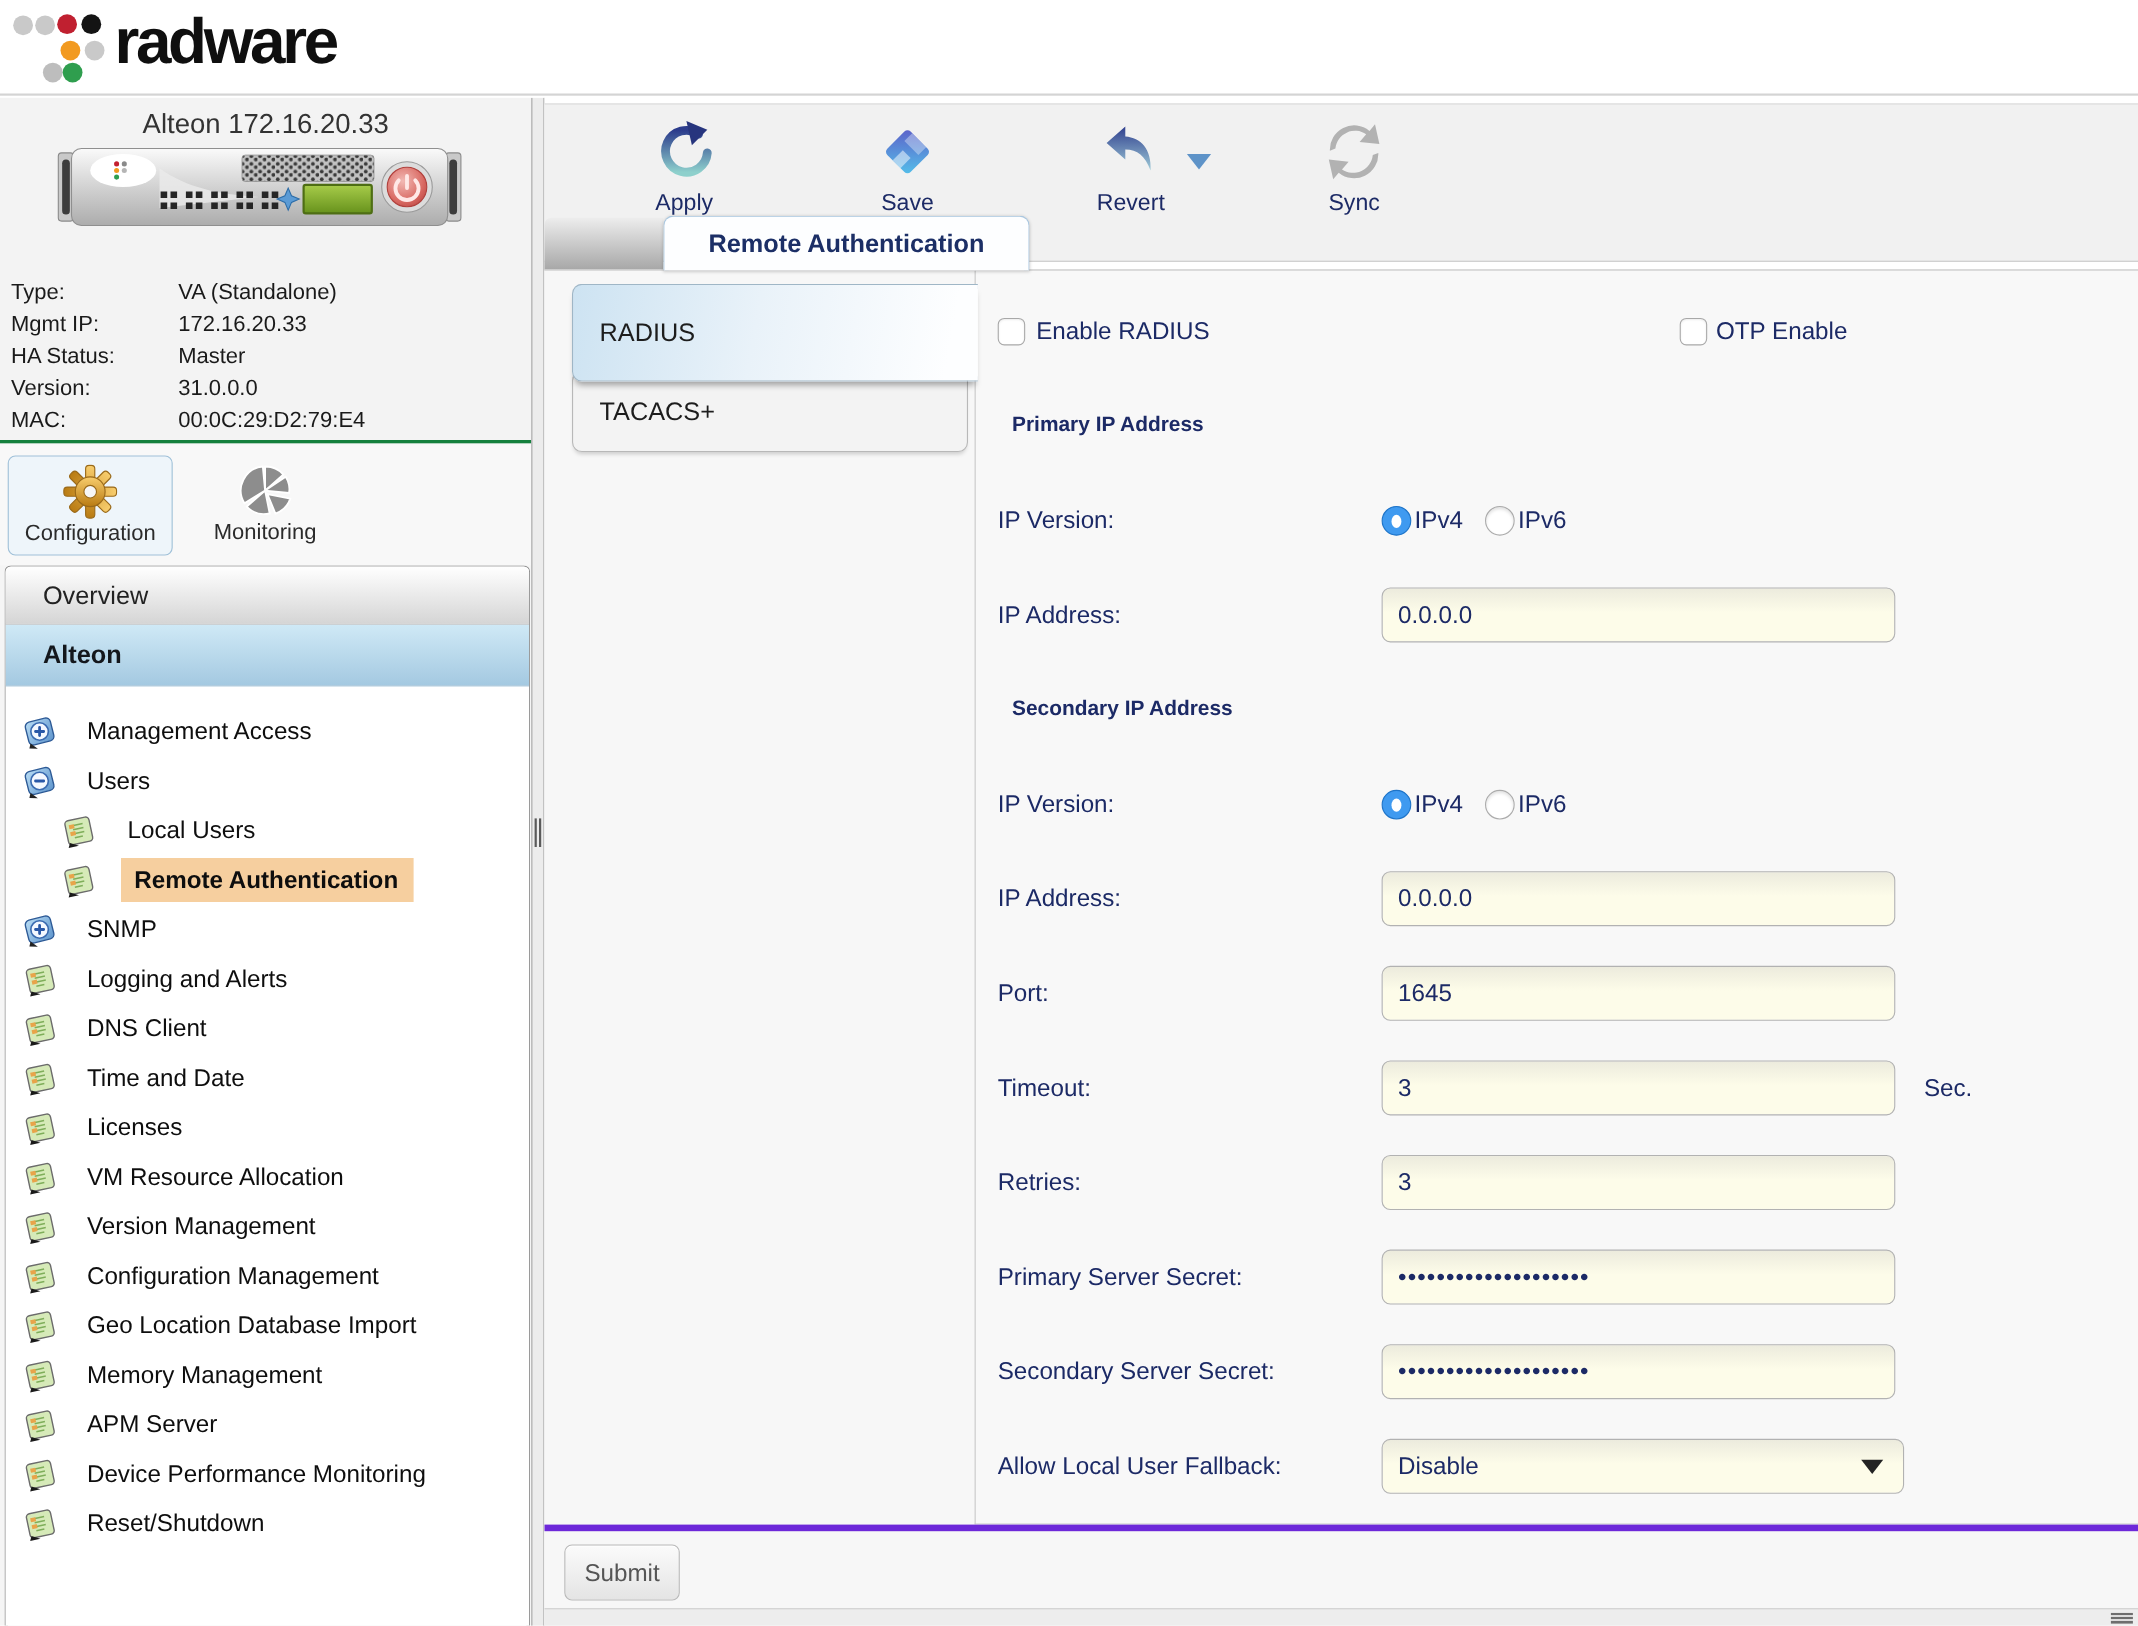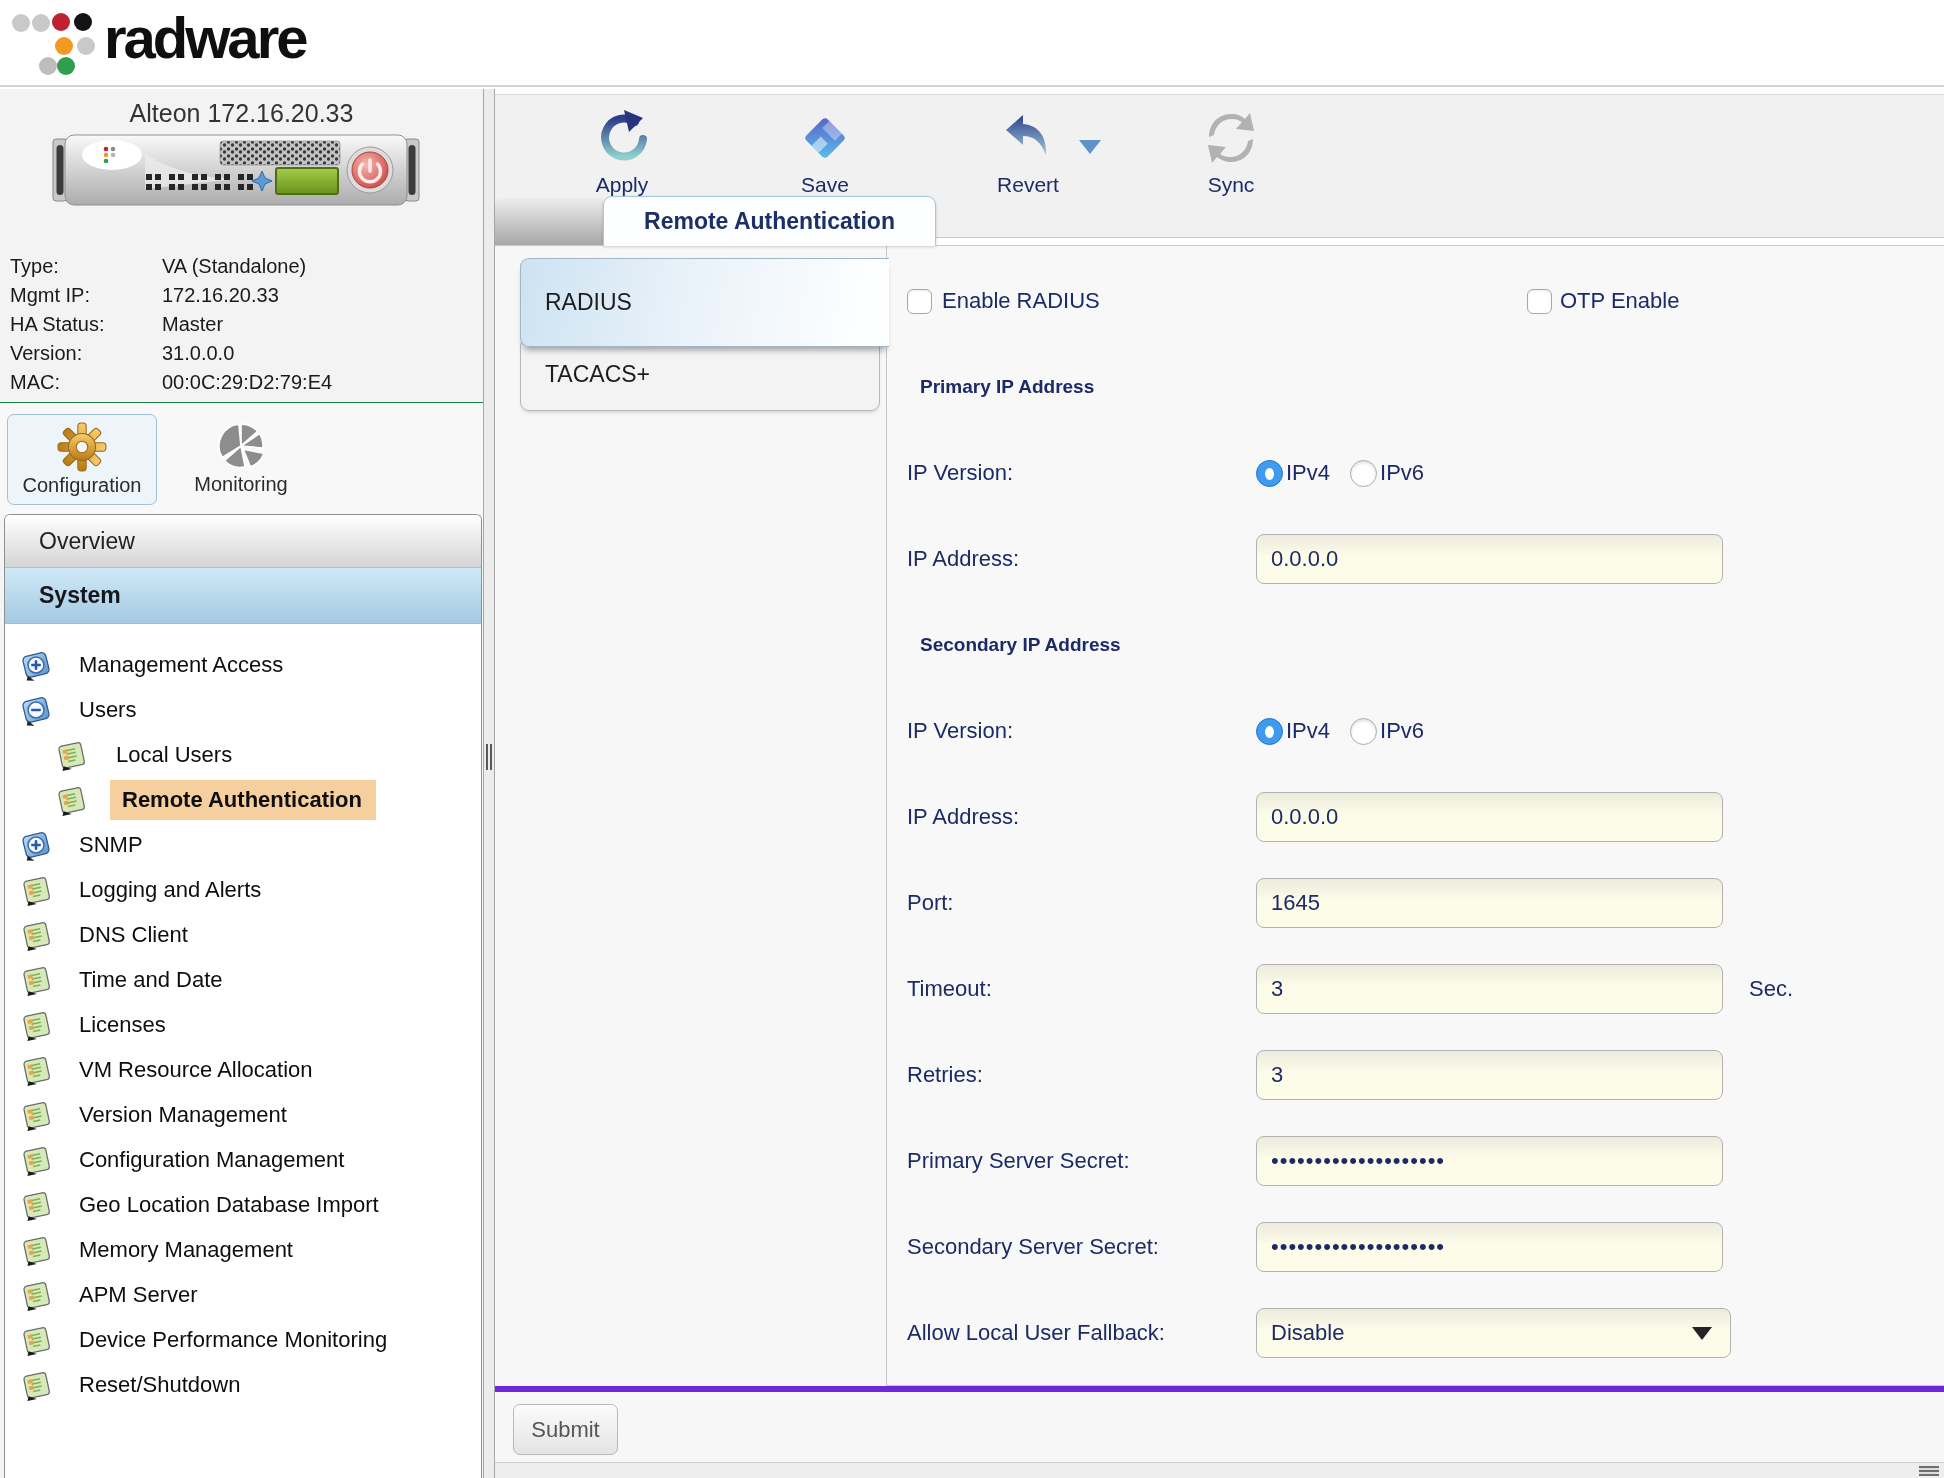--- a/index.html
+++ b/index.html
@@ -7,21 +7,21 @@
   body { position:relative; background:#ffffff; font-family:"Liberation Sans","DejaVu Sans",sans-serif; color:#111; }
 
   
   .header { position:absolute; top:0; left:0; width:100%; height:87px; background:#ffffff; border-bottom:2px solid #d4d4d4; z-index:10; }
   .logo { position:absolute; left:8px; top:4px; width:400px; height:80px; }
   .logo-dot { position:absolute; width:18px; height:18px; border-radius:50%; }
   .logo-text { position:absolute; left:96px; top:0px; font-size:58px; font-weight:bold; letter-spacing:-3px; color:#0f0f0f; }
 
   
   .sidebar { position:absolute; top:89px; left:0; width:483px; bottom:0; background:#f5f5f5; }
-  .dev-panel { position:absolute; top:0; left:0; width:100%; height:314px; background:#f3f3f3; border-bottom:1px solid #15803d; }
+  .dev-panel { position:absolute; top:0; left:0; width:100%; height:314px; background:#f3f3f3; border-bottom:3px solid #15803d; }
   .dev-title { position:absolute; top:10px; left:0; width:100%; text-align:center; font-size:25px; color:#333; }
   .appliance { position:absolute; left:50px; top:44px; }
   .dev-info { position:absolute; top:163px; left:0; width:100%; }
   .inforow { display:flex; height:29px; align-items:center; font-size:20px; color:#1a1a1a; }
   .inforow .ilabel { width:162px; padding-left:10px; }
 
   .mode-tabs { position:absolute; top:315px; left:0; width:100%; height:110px; background:#f8f8f8; }
   .cfg-box { position:absolute; left:7px; top:10px; width:150px; height:91px; border:1px solid #9fc0d8; border-radius:7px; background:#eef5fa; text-align:center; cursor:pointer; }
   .mon-box { position:absolute; left:180px; top:10px; width:122px; height:91px; text-align:center; cursor:pointer; }
   .mode-icon { margin-top:5px; height:54px; display:flex; align-items:center; justify-content:center; }
@@ -260,21 +260,21 @@
       </div>
       <div class="mode-label">Monitoring</div>
     </div>
   </div>
 
   <div class="tree">
     <div class="tree-hdr1">
       <span>Overview</span>
     </div>
     <div class="tree-hdr2">
-      <span>System</span>
+      <span>Alteon</span>
     </div>
     <div class="tree-items">
       <div class="titem">
         <svg class="ticon" viewBox="0 0 32 32">
             <use href="#i-book-plus"></use>
           </svg>
         <span class="tilabel">Management Access</span>
       </div>
       <div class="titem">
         <svg class="ticon" viewBox="0 0 32 32">

